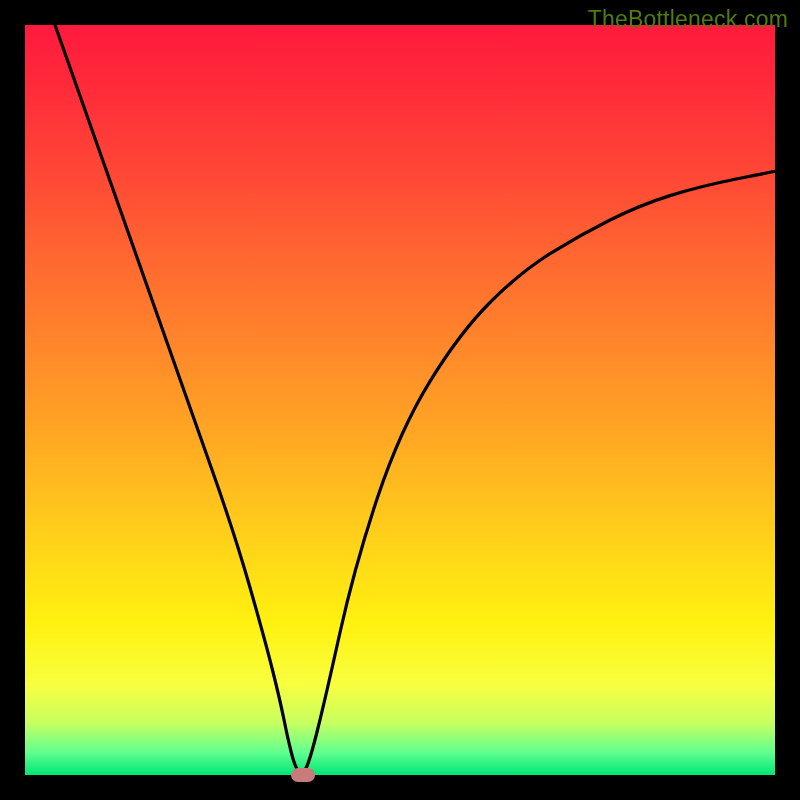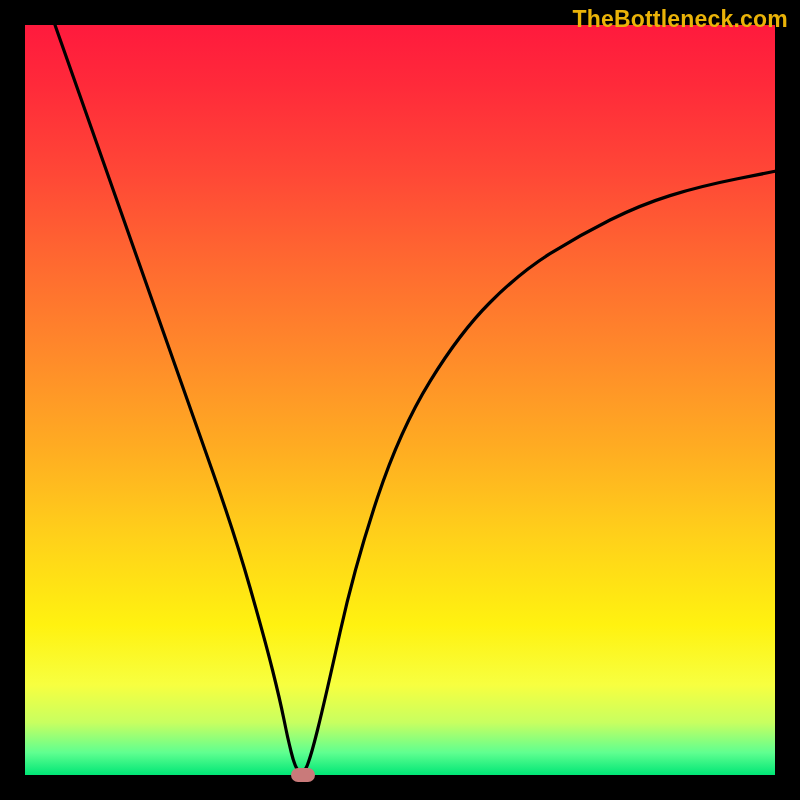--- a/index.html
+++ b/index.html
@@ -29,22 +29,22 @@
       #c8ff60 93%,
       #60ff90 97%,
       #00e676 100%);
   }
   .watermark {
     position: absolute;
     top: 6px;
     right: 12px;
     font-family: Arial, Helvetica, sans-serif;
     font-size: 23px;
-    font-weight: 700;
-    color: #eab308;
+    font-weight: 400;
+    color: #4d7c0f;
     letter-spacing: 0.2px;
   }
   .marker {
     position: absolute;
     width: 24px;
     height: 14px;
     border-radius: 8px;
     background: #c97a7a;
     transform: translate(-50%, -50%);
   }

